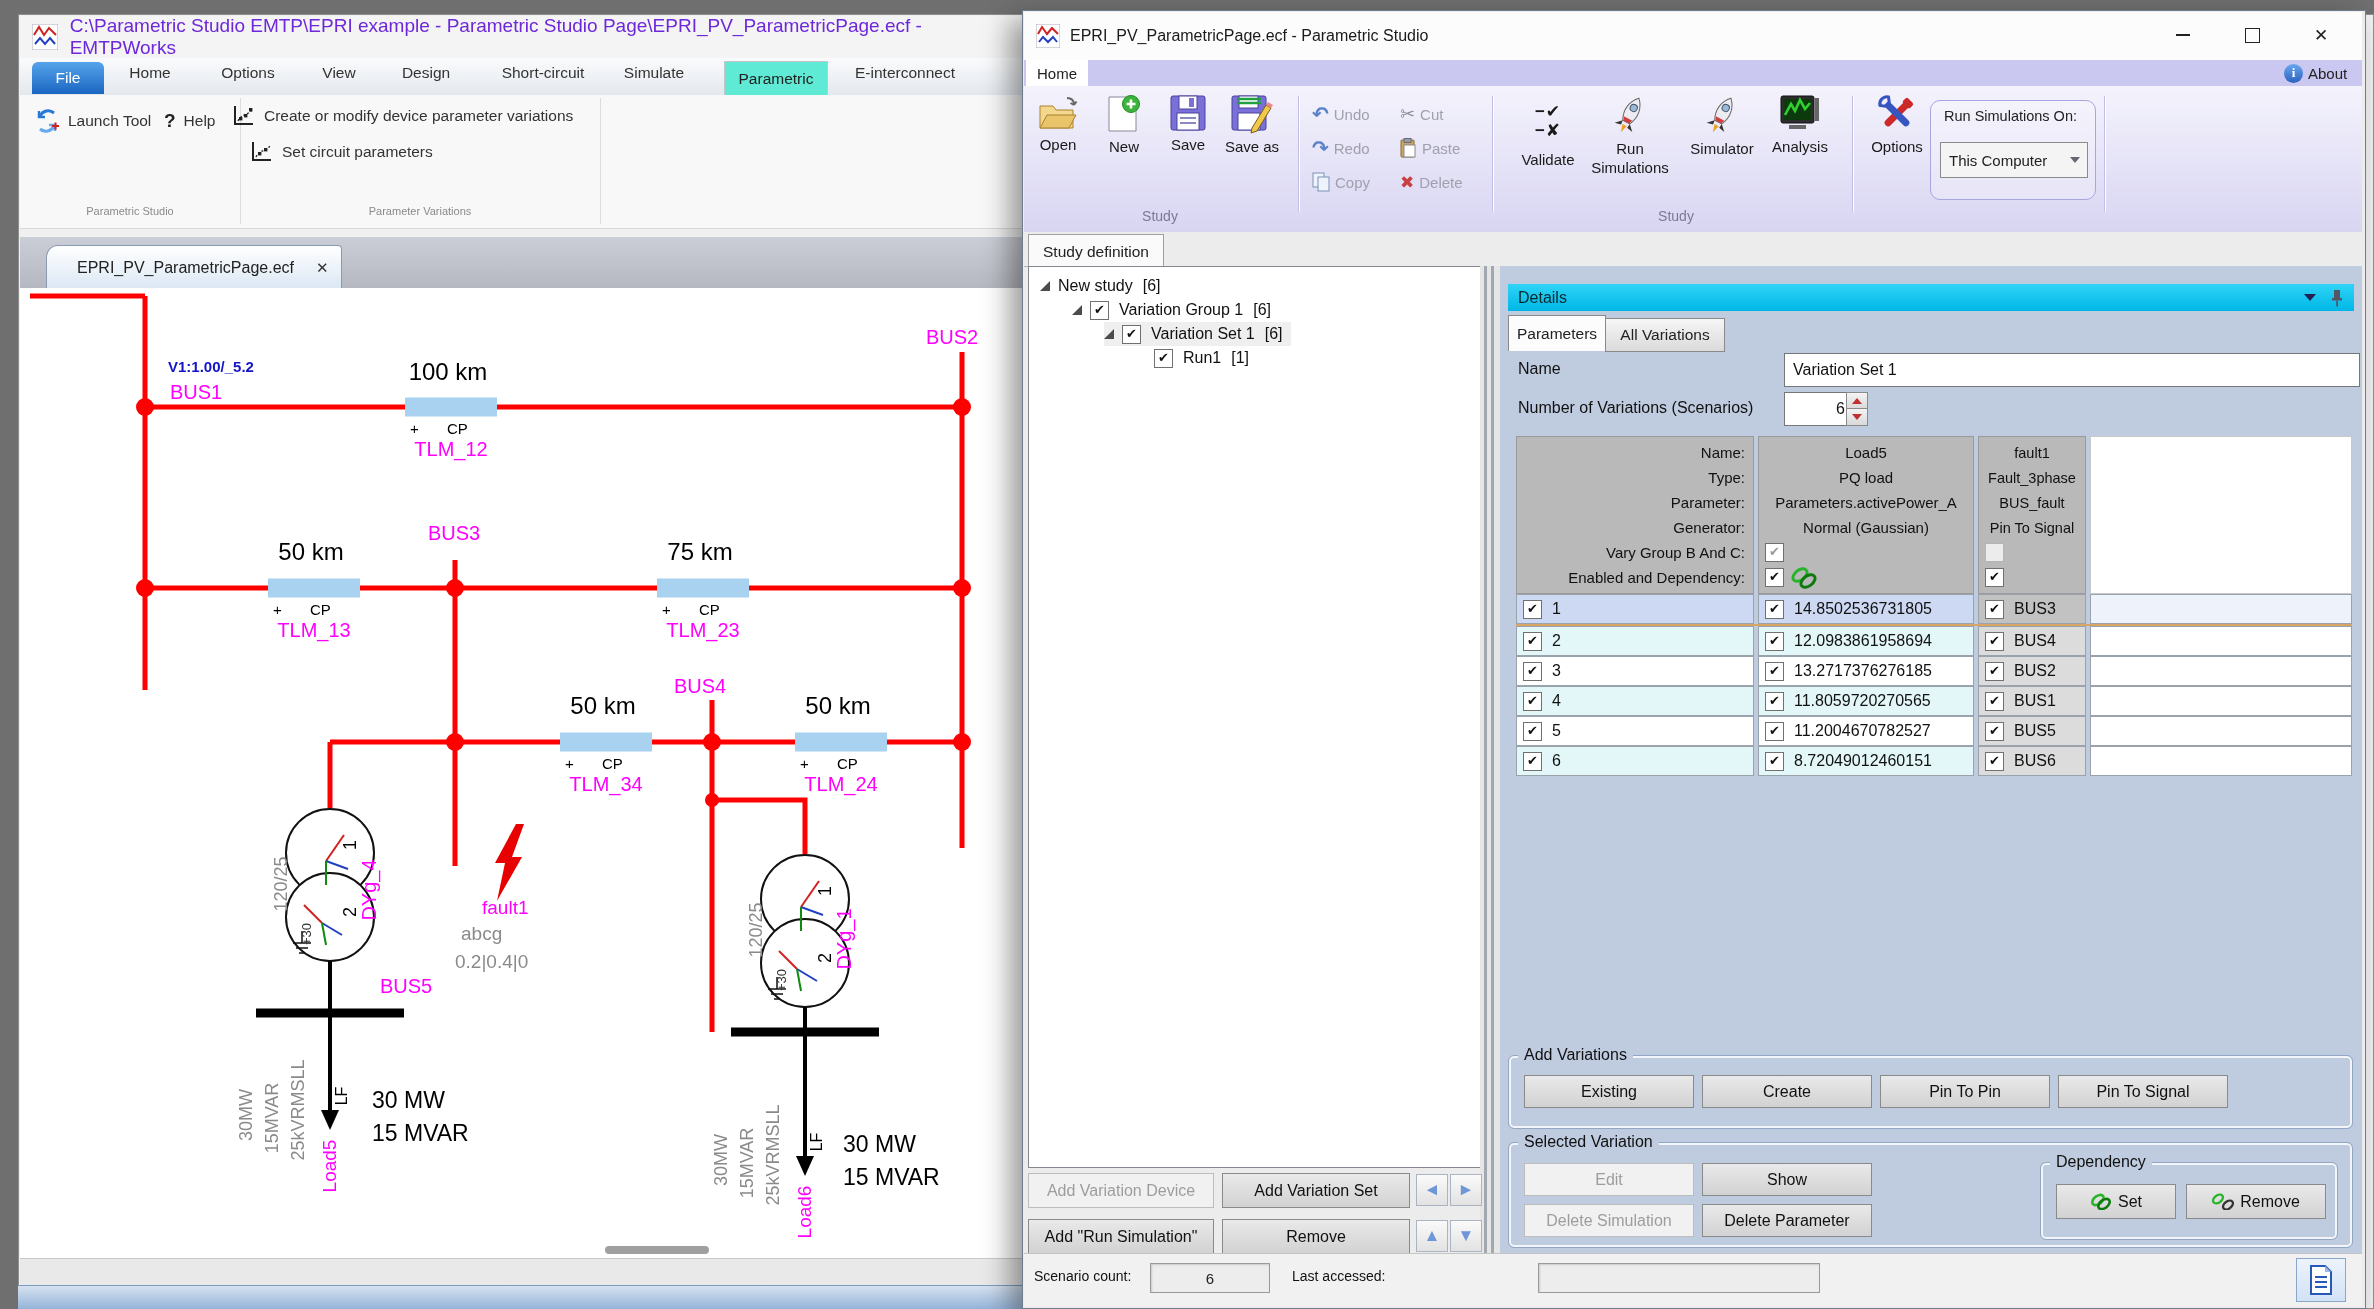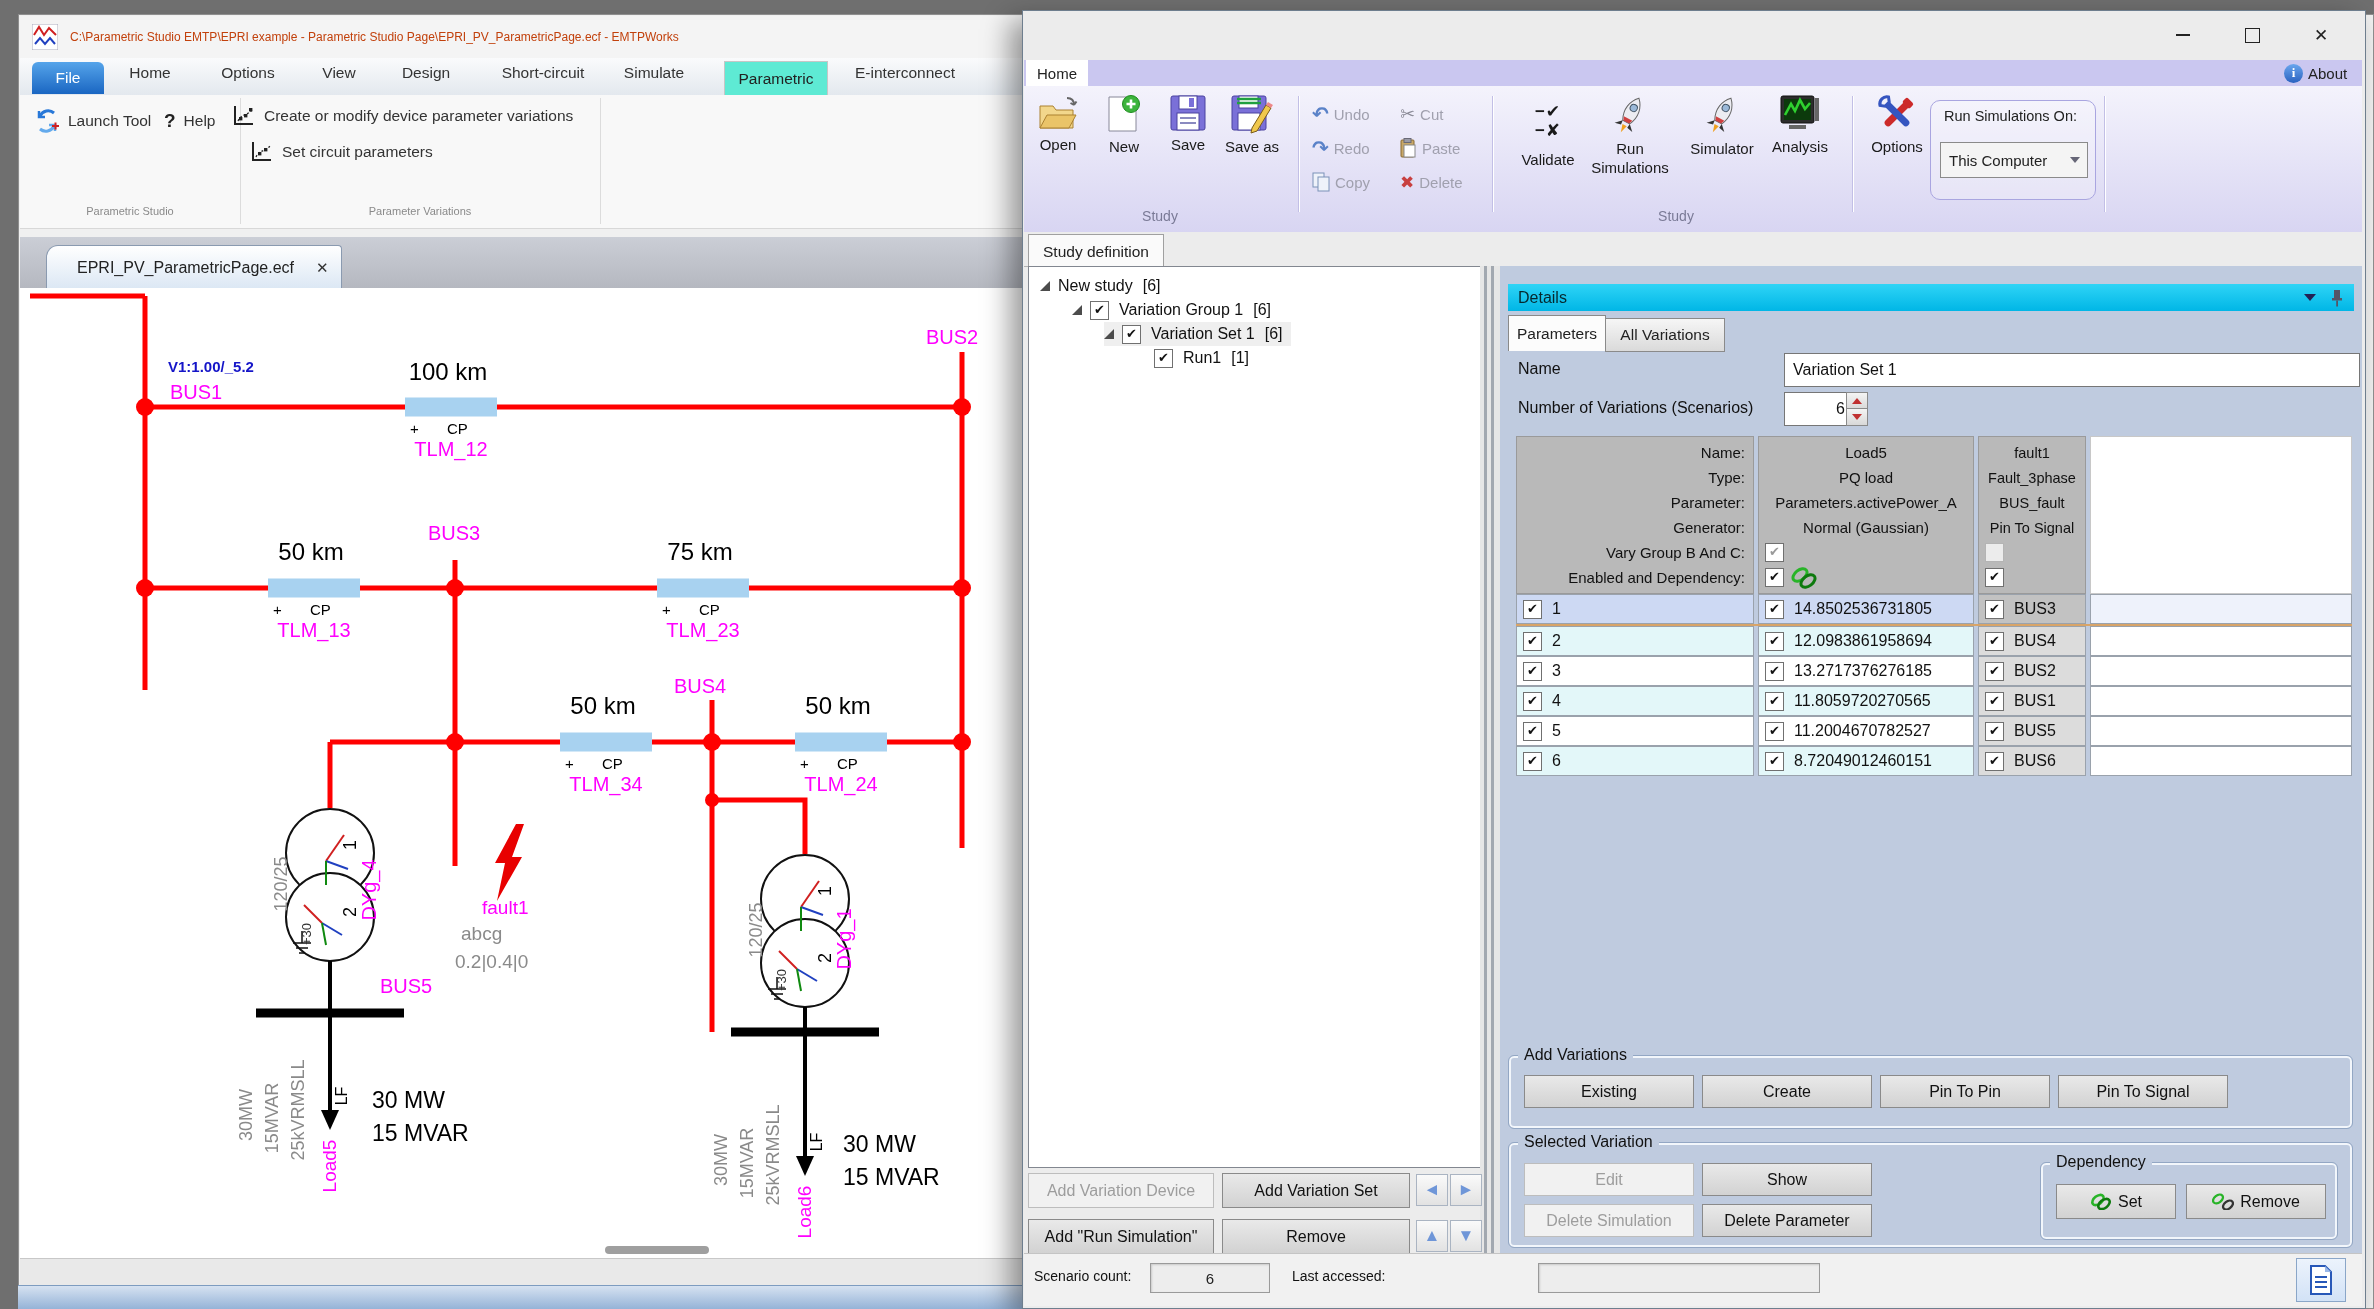--- a/index.html
+++ b/index.html
@@ -5,21 +5,21 @@
   html,body{margin:0;padding:0;background:#555;}
   .screen{position:relative;width:2374px;height:1309px;background:#6f6f6f;overflow:hidden;
           font-family:"Liberation Sans","DejaVu Sans",sans-serif;color:#222;}
   .abs{position:absolute;}
   .cc{display:flex;align-items:center;justify-content:center;}
   .hc{display:flex;align-items:center;}
 
   
   .ew-frame{left:18px;top:14px;right:0;bottom:0;background:#f0f0f0;border:1px solid #8f8f8f;}
   .ew-title{left:20px;top:16px;width:1002px;height:42px;background:#f4f4f4;}
-  .ew-title span{color:#c2410c;font-size:12px;}
+  .ew-title span{color:#6d28d9;font-size:19px;}
   .tabrow{left:20px;top:58px;width:1004px;height:37px;background:linear-gradient(#fafbfc,#e3e8ee);border-bottom:1px solid #cfcfcf;}
   .rtab{position:absolute;top:64px;transform:translateX(-50%);font-size:15.5px;color:#333;}
   .filetab{left:32px;top:62px;width:72px;height:32px;border-radius:6px 6px 0 0;
            background:linear-gradient(#55a4ea,#1a66c2);color:#fff;font-size:15.5px;}
   .activetab{left:724px;top:61px;width:102px;height:34px;background:#5eead4;border:1px solid #c6c6c6;border-bottom:none;font-size:15.5px;color:#222;}
   .toolbar{left:20px;top:95px;width:1004px;height:133px;background:#f8f8f8;border-bottom:1px solid #d8d8d8;}
   .tsep{position:absolute;top:98px;width:1px;height:126px;background:#dcdcdc;}
   .tbtext{font-size:15.5px;color:#333;}
   .grplabel{position:absolute;top:205px;font-size:11px;color:#8a8a8a;transform:translateX(-50%);}
   .docstrip{left:20px;top:237px;width:1004px;height:51px;background:linear-gradient(#cbced6,#b5b8c0);border-bottom:1px solid #8f8f8f;}
@@ -300,20 +300,28 @@
       <text x="843" y="1152" font-size="23" fill="#000">30 MW</text>
       <text x="843" y="1185" font-size="23" fill="#000">15 MVAR</text>
     </g>
   </svg>
   <div class="abs hthumb"></div>
   <div class="abs ew-gray"></div>
   <div class="abs ew-blue"></div>
 
   <div class="abs sw-frame"></div>
 
+  <div class="abs sw-title hc">
+    <svg width="24" height="24" style="margin-left:12px">
+      <rect width="24" height="24" fill="#fff" stroke="#aab"></rect>
+      <polyline points="2,10 6,3 11,10 16,4 22,10" fill="none" stroke="#d02020" stroke-width="2"></polyline>
+      <polyline points="3,18 7,13 12,18 17,13 21,18" fill="none" stroke="#2040c0" stroke-width="2"></polyline>
+    </svg>
+    <span class="t" style="margin-left:10px">EPRI_PV_ParametricPage.ecf - Parametric Studio</span>
+  </div>
   <div class="wbtn cc" style="left:2156px">
       <span style="width:14px;height:2px;background:#222"></span>
     </div>
   <div class="wbtn cc" style="left:2225px">
       <span style="width:13px;height:13px;border:1.5px solid #222"></span>
     </div>
   <div class="wbtn cc" style="left:2294px">✕</div>
 
   <div class="abs menuband"></div>
   <div class="abs hometab cc">Home</div>

